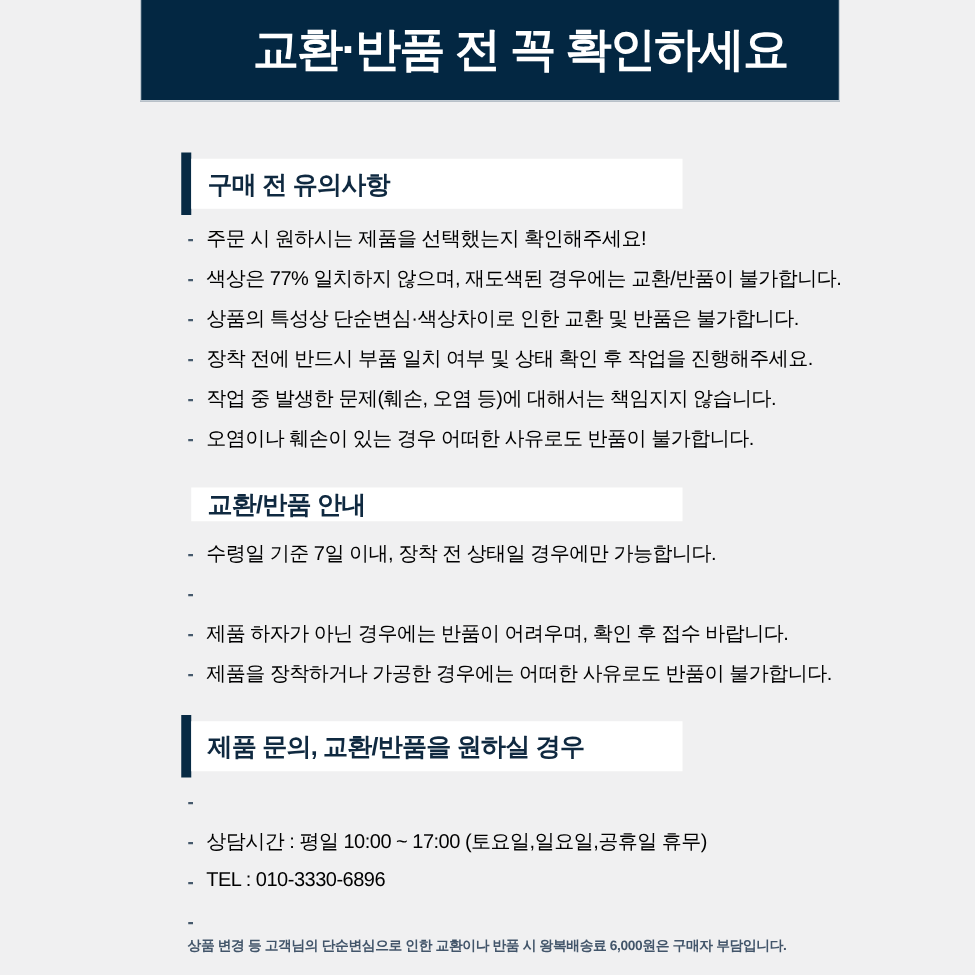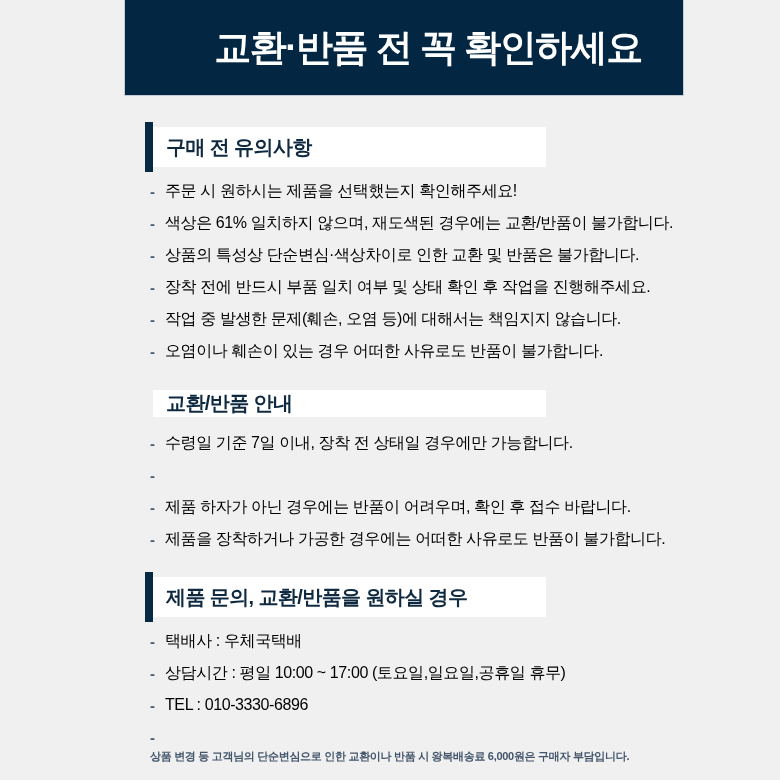--- a/index.html
+++ b/index.html
@@ -5,22 +5,22 @@
   * { margin:0; padding:0; box-sizing:border-box; }
   html,body { width:780px; height:780px; }
   body {
     position:relative;
     background:#f0f0f1;
     font-family:"Liberation Sans","DejaVu Sans",sans-serif;
     overflow:hidden;
   }
   
   .banner {
-    position:absolute; left:124px; top:-1px;
-    width:560px; height:97px;
+    position:absolute; left:112px; top:-1px;
+    width:560px; height:82px;
     background:#032742;
     border:1px solid #c3ccd4;
     display:flex; align-items:center; justify-content:center;padding-left:48px;
   }
   .banner-title {
     color:#ffffff;
     font-size:37px;
     font-weight:bold;
     letter-spacing:-1.5px;
     white-space:nowrap;
@@ -103,21 +103,21 @@
   </div>
 </div>
 
 <div class="list l1">
   <div class="item">
     <span class="dash">-</span>
     <span class="txt">주문 시 원하시는 제품을 선택했는지 확인해주세요!</span>
   </div>
   <div class="item">
     <span class="dash">-</span>
-    <span class="txt">색상은 61% 일치하지 않으며, 재도색된 경우에는 교환/반품이 불가합니다.</span>
+    <span class="txt">색상은 77% 일치하지 않으며, 재도색된 경우에는 교환/반품이 불가합니다.</span>
   </div>
   <div class="item">
     <span class="dash">-</span>
     <span class="txt">상품의 특성상 단순변심·색상차이로 인한 교환 및 반품은 불가합니다.</span>
   </div>
   <div class="item">
     <span class="dash">-</span>
     <span class="txt">장착 전에 반드시 부품 일치 여부 및 상태 확인 후 작업을 진행해주세요.</span>
   </div>
   <div class="item">
@@ -158,21 +158,20 @@
 <div class="sec-header sh3">
   <div class="accent"></div>
   <div class="hbar">
     <span>제품 문의, 교환/반품을 원하실 경우</span>
   </div>
 </div>
 
 <div class="list l3">
   <div class="item">
     <span class="dash">-</span>
-    <span class="txt">택배사 : 우체국택배</span>
   </div>
   <div class="item">
     <span class="dash">-</span>
     <span class="txt">상담시간 : 평일 10:00 ~ 17:00 (토요일,일요일,공휴일 휴무)</span>
   </div>
   <div class="item">
     <span class="dash">-</span>
     <span class="txt">TEL : 010-3330-6896</span>
   </div>
   <div class="item">

